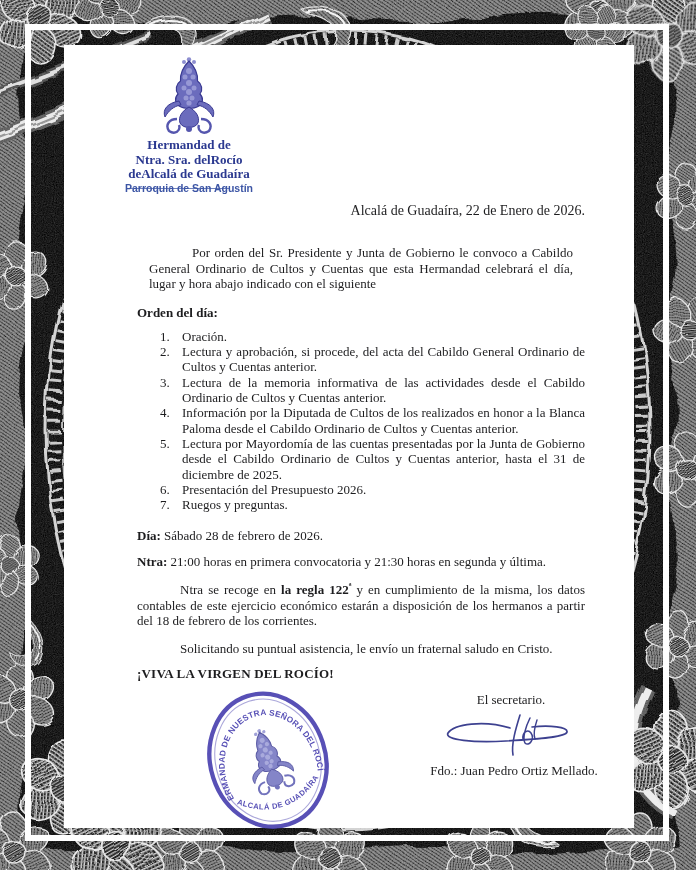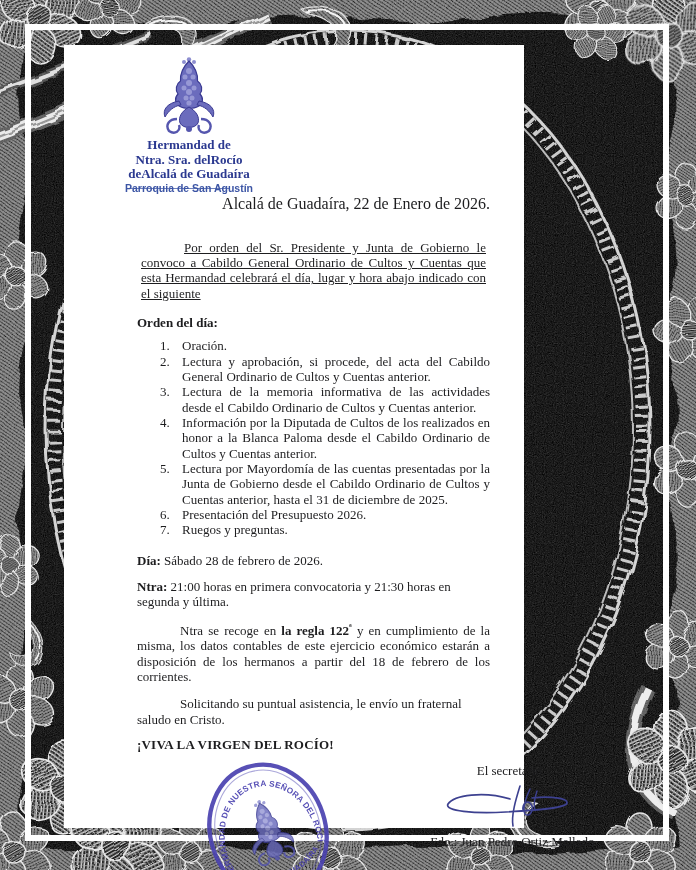--- a/index.html
+++ b/index.html
@@ -7,37 +7,37 @@
   .stage {
     position:relative; width:696px; height:870px; overflow:hidden;
     background:#050505; font-family:"Liberation Serif","DejaVu Serif",serif;
   }
   .bg-svg { position:absolute; left:0; top:0; }
   .frame {
     position:absolute; left:25px; top:24px; width:644px; height:817px;
     border:6px solid #ffffff; box-sizing:border-box;
   }
   .page {
-    position:absolute; left:64px; top:45px; width:460px; height:783px;
-    background:#ffffff; box-sizing:border-box; padding:12px 34px 0 73px;
+    position:absolute; left:64px; top:45px; width:570px; height:783px;
+    background:#ffffff; box-sizing:border-box; padding:12px 49px 0 73px;
     color:#1d1d1f; font-size:13px; line-height:1.18;
   }
   .header { width:152px; margin-left:-24px; text-align:center; }
   .emblem-svg { display:block; margin:0 auto 3px auto; }
   .org-line { font-weight:bold; color:#2b3990; font-size:13px; line-height:1.12; }
   .parish {
     position:relative; color:#3c55a5; font-size:10.5px; line-height:1.25;
     font-family:"Liberation Sans","DejaVu Sans",sans-serif; font-weight:600;
   }
   .parish::after {
     content:""; position:absolute; left:10%; right:24%; top:52%;
     height:1px; background:#3c55a5; opacity:.75;
   }
-  .dateline { text-align:right; margin:0 0 0; font-size:16px; }
-  .p-intro { margin:26px 4px 0; text-align:justify; text-indent:43px;text-decoration:underline; }
+  .dateline { text-align:right; margin:8px 0 0; font-size:14px; }
+  .p-intro { margin:26px 12px 0; text-align:justify; text-indent:43px; }
   .agenda-title { margin:14px 0 0; font-weight:bold; }
   .agenda { margin:8px 0 0; }
   .agenda-row { display:flex; padding-left:23px; }
   .agenda-num { flex:0 0 22px; }
   .agenda-text { flex:1; text-align:justify; }
   .detail-row { margin:11px 0 0; }
   .detail-row.first { margin-top:15px; }
   .detail-label { font-weight:bold; }
   .rule-p { margin:12px 0 0; text-align:justify; text-indent:43px; }
   .rule-bold { font-weight:bold; }

